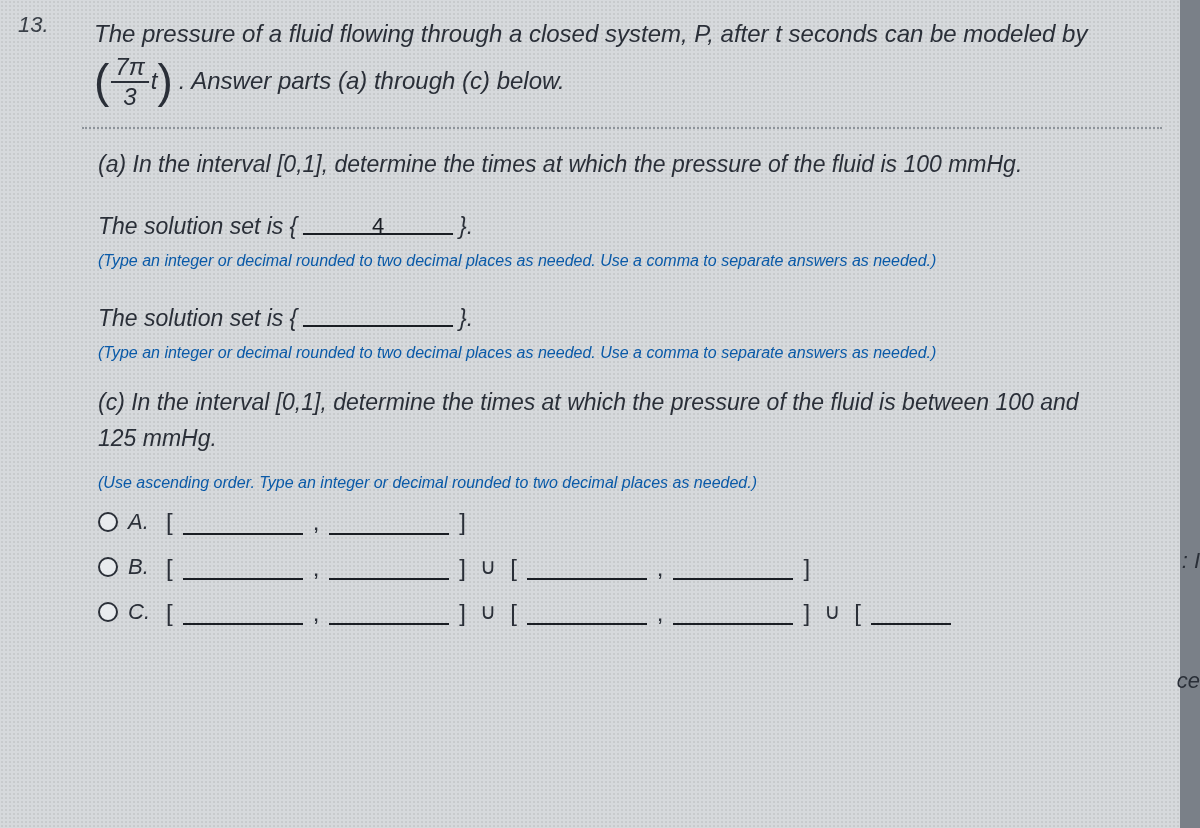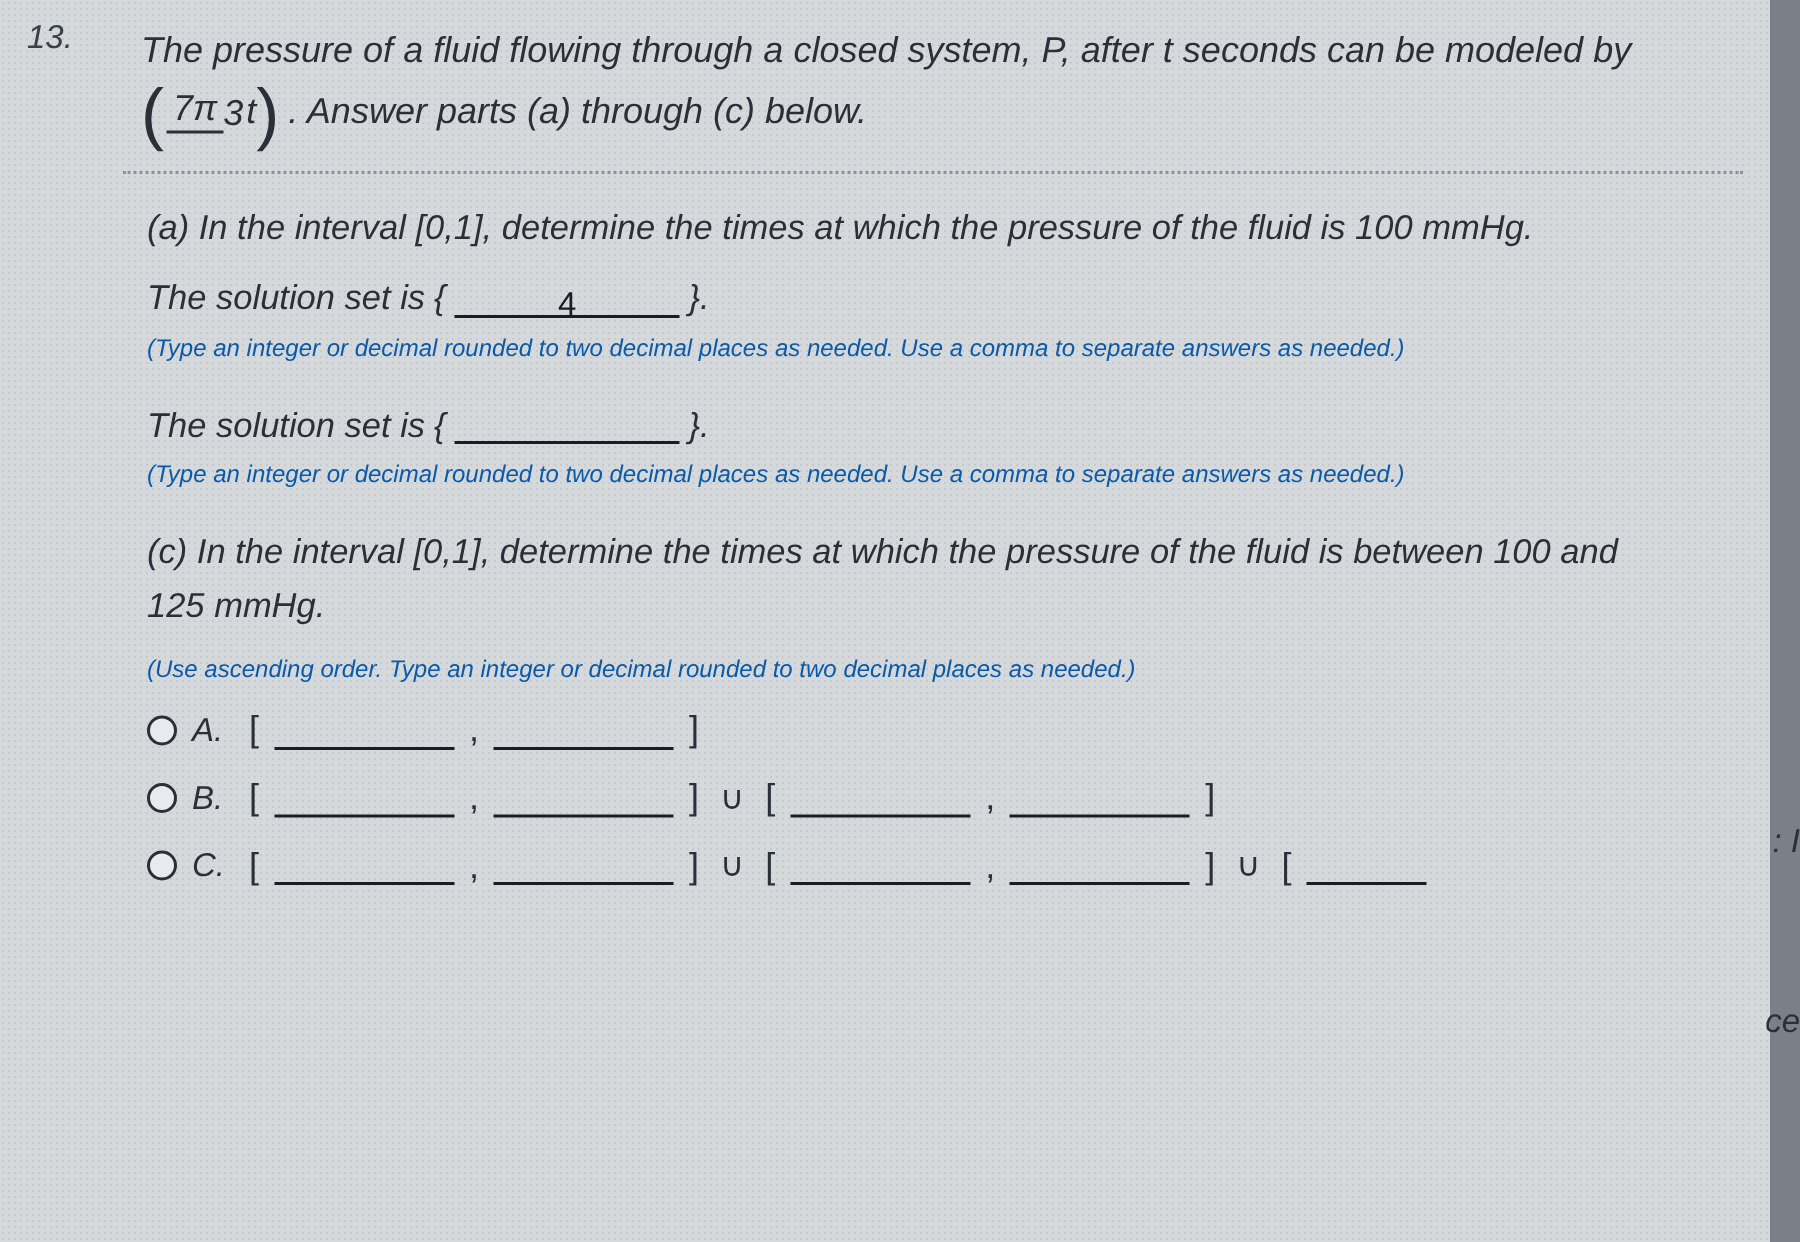--- a/index.html
+++ b/index.html
@@ -32,21 +32,21 @@
   .stem {
     margin-left: 76px;
     margin-top: 8px;
     font-size: 24px;
     line-height: 1.7;
   }
   .stem-line1 { display: block; }
   .stem-line2 { display: flex; align-items: center; flex-wrap: wrap; gap: 6px; }
   .frac {
     display: inline-flex;
-    flex-direction: row;
+    flex-direction: column;
     align-items: center;
     margin: 0 2px;
     font-style: italic;
     line-height: 1;
   }
   .frac .num { border-bottom: 2px solid #2a2f38; padding: 0 4px 2px 4px; }
   .frac .den { padding-top: 2px; }
   .paren-wrap {
     display: inline-flex;
     align-items: center;
@@ -60,21 +60,21 @@
     width: 1080px;
   }
   .subblock {
     margin-left: 80px;
     margin-right: 40px;
     font-size: 23px;
     line-height: 1.55;
     margin-bottom: 20px;
   }
   .subblock .part-label { color: #2a2f38; }
-  .sol-line { margin-top: 12px; display: flex; align-items: center; flex-wrap: wrap; gap: 6px;}
+  .sol-line { margin-top: 27px; display: flex; align-items: flex-start; flex-wrap: wrap; gap: 6px;}
   .field {
     display: inline-block;
     min-width: 150px;
     border-bottom: 2px solid #1a1e24;
     text-align: center;
     font-style: normal;
     padding: 0 6px 1px 6px;
     font-size: 22px;
     color: #1a1e24;
     height: 26px;

